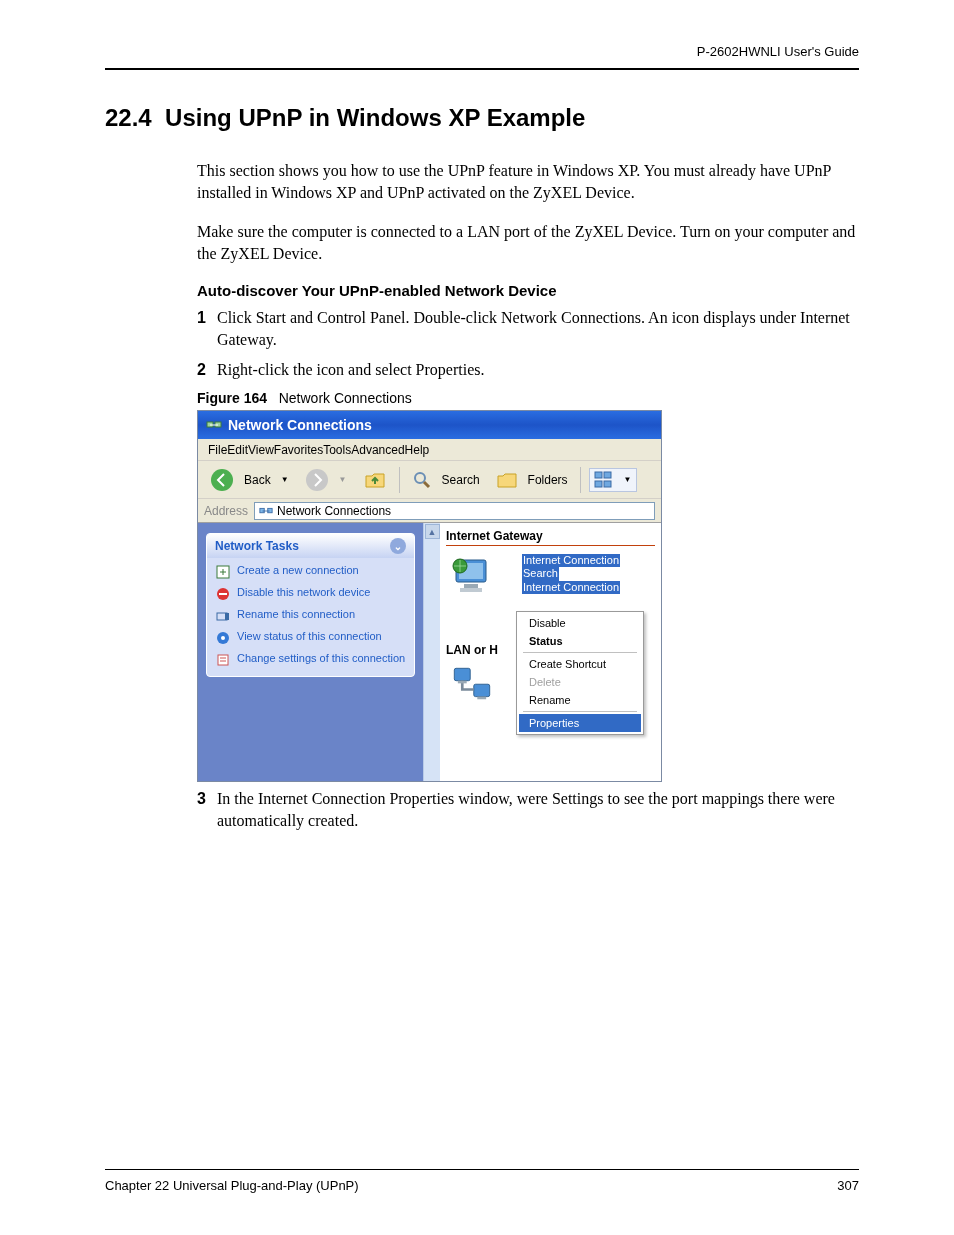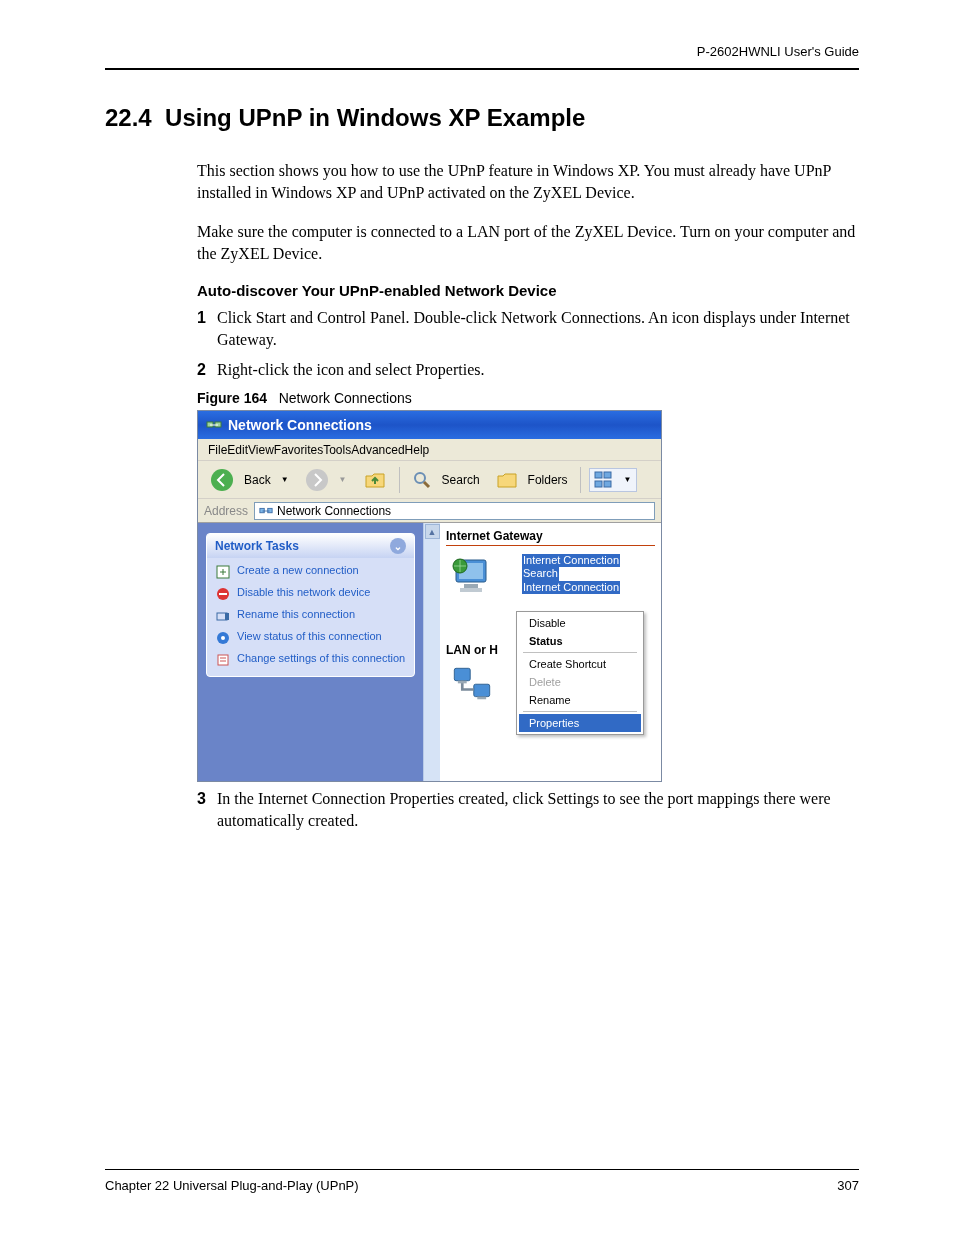--- a/index.html
+++ b/index.html
@@ -456,20 +456,20 @@
           <div class="ctx-sep"></div>
           <div class="ctx-item ctx-hl">Properties</div>
         </div>
       </div>
     </div>
   </div>
 
   <ol class="step3">
     <li>
       <span class="num">3</span>
-      <span>In the </span><span class="b">Internet Connection Properties</span><span> created, click </span><span class="b">Settings</span><span> to see the port mappings there were automatically created.</span>
+      <span>In the </span><span class="b">Internet Connection Properties</span><span> window, were </span><span class="b">Settings</span><span> to see the port mappings there were automatically created.</span>
     </li>
   </ol>
 </div>
 
 <div class="hr-bottom"></div>
 <div class="footer-left">Chapter 22 Universal Plug-and-Play (UPnP)</div>
 <div class="footer-right">307</div>
 
 </body></html>

